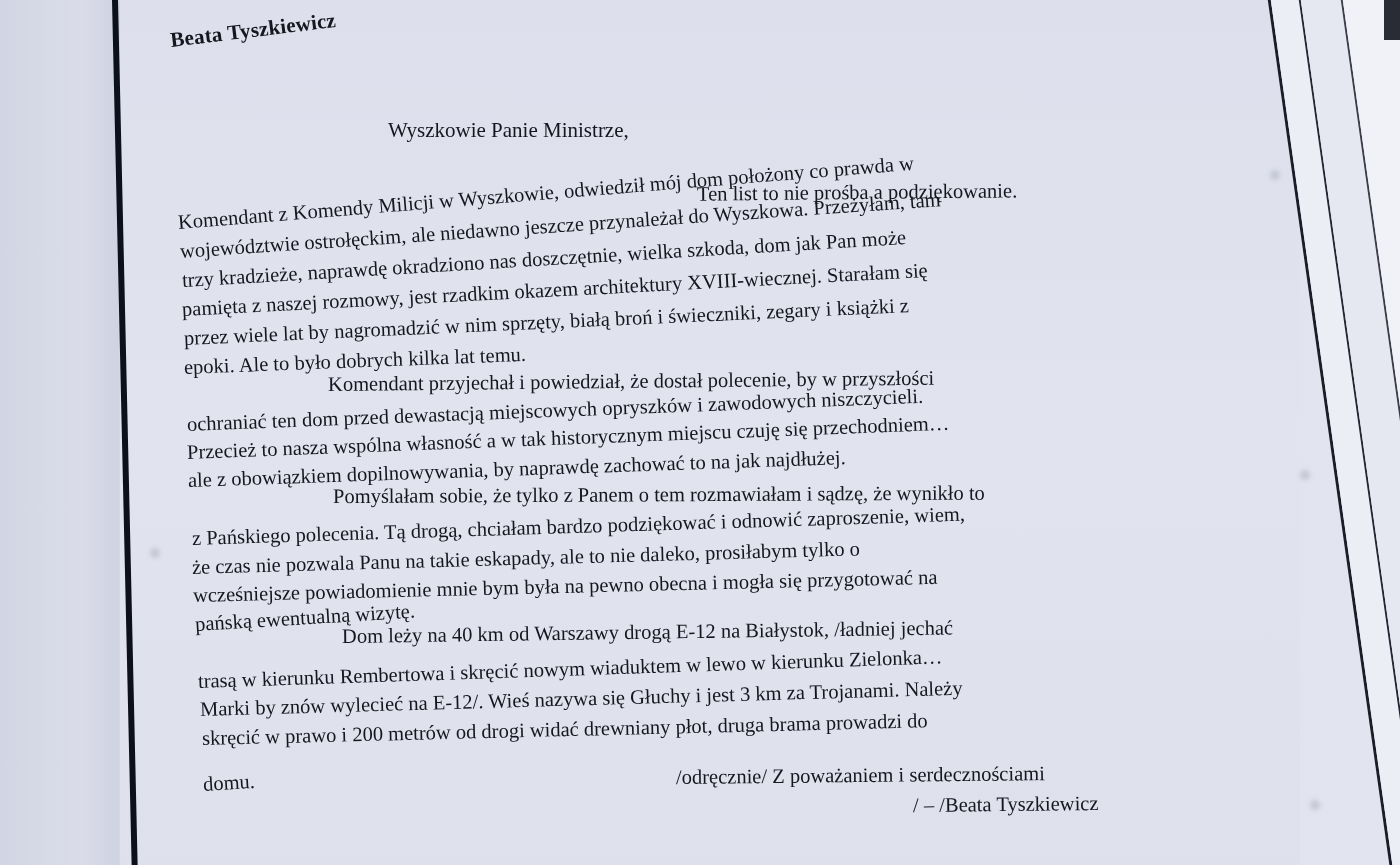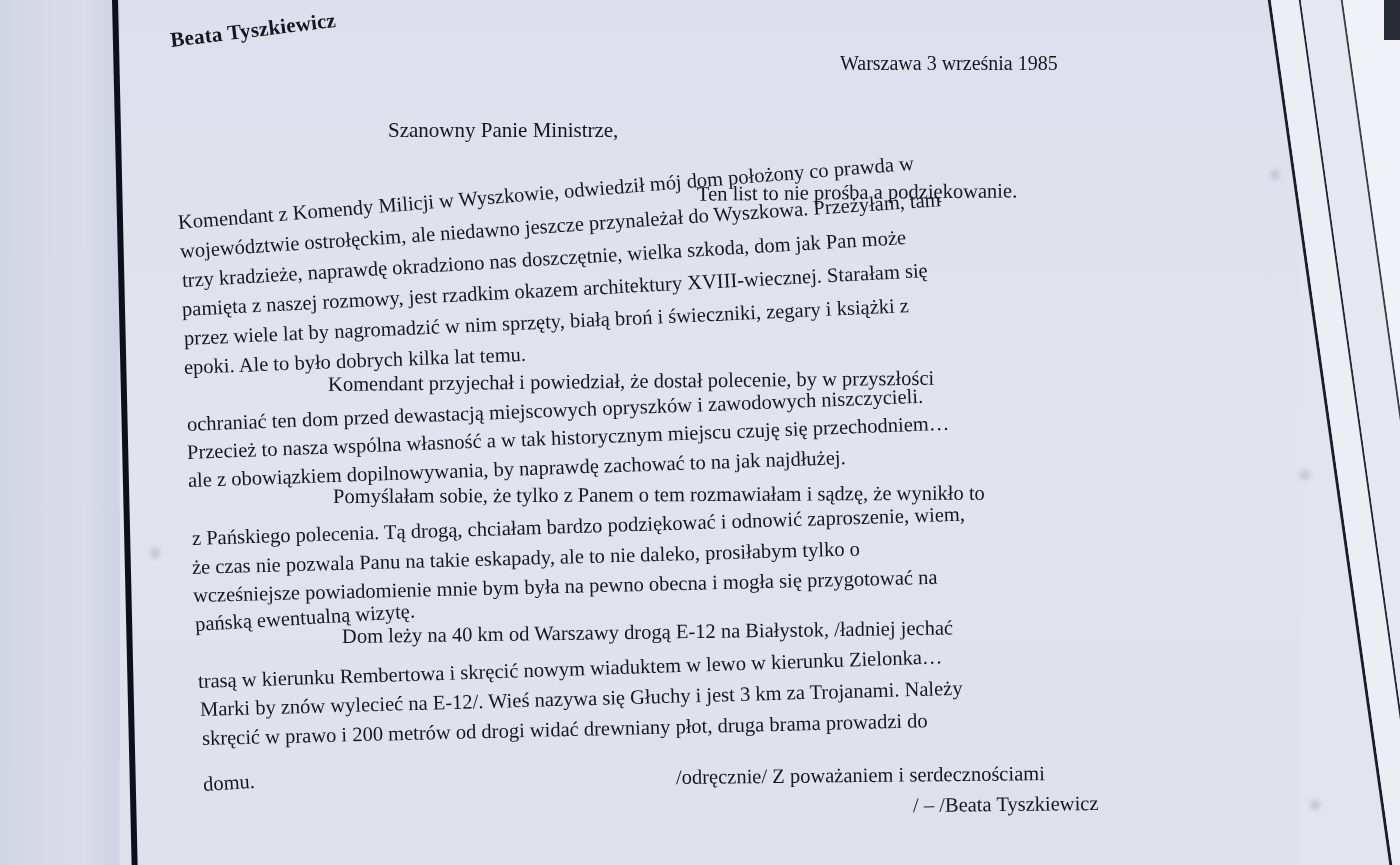--- a/index.html
+++ b/index.html
@@ -117,22 +117,21 @@
   <div class="edge edge-page-3"></div>
   <div class="edge edge-dark"></div>
 
   <div class="smudge" style="left:150px;top:548px;"></div>
   <div class="smudge" style="left:1270px;top:170px;"></div>
   <div class="smudge" style="left:1300px;top:470px;"></div>
   <div class="smudge" style="left:1310px;top:800px;"></div>
 
   <div class="doc">
     <div class="author">Beata Tyszkiewicz</div>
-    <div class="place-date">Warszawa 3 września 1985</div>
-    <div class="salutation">Szanowny Panie Ministrze,</div>
+    <div class="salutation">Wyszkowie Panie Ministrze,</div>
 
     <div class="line" style="left:697px;top:180px;transform:rotate(-0.6deg);">Ten list to nie prośba a podziękowanie.</div>
 
     <div class="line" style="left:178px;top:210px;transform:rotate(-4.6deg);transform-origin:left center;width:0;"><span>Komendant z Komendy Milicji w Wyszkowie, odwiedził mój dom położony co prawda w</span></div>
     <div class="line" style="left:180px;top:239px;transform:rotate(-3.9deg);transform-origin:left center;">województwie ostrołęckim, ale niedawno jeszcze przynależał do Wyszkowa. Przeżyłam, tam</div>
     <div class="line" style="left:182px;top:268px;transform:rotate(-3.4deg);transform-origin:left center;">trzy kradzieże, naprawdę okradziono nas doszczętnie, wielka szkoda, dom jak Pan może</div>
     <div class="line" style="left:182px;top:297px;transform:rotate(-3.0deg);transform-origin:left center;">pamięta z naszej rozmowy, jest rzadkim okazem architektury XVIII-wiecznej. Starałam się</div>
     <div class="line" style="left:184px;top:326px;transform:rotate(-2.6deg);transform-origin:left center;">przez wiele lat by nagromadzić w nim sprzęty, białą broń i świeczniki, zegary i książki z</div>
     <div class="line" style="left:184px;top:355px;transform:rotate(-2.2deg);transform-origin:left center;">epoki. Ale to było dobrych kilka lat temu.</div>
 

